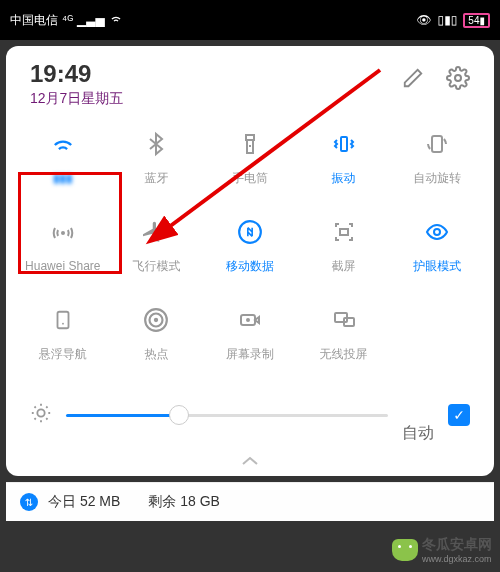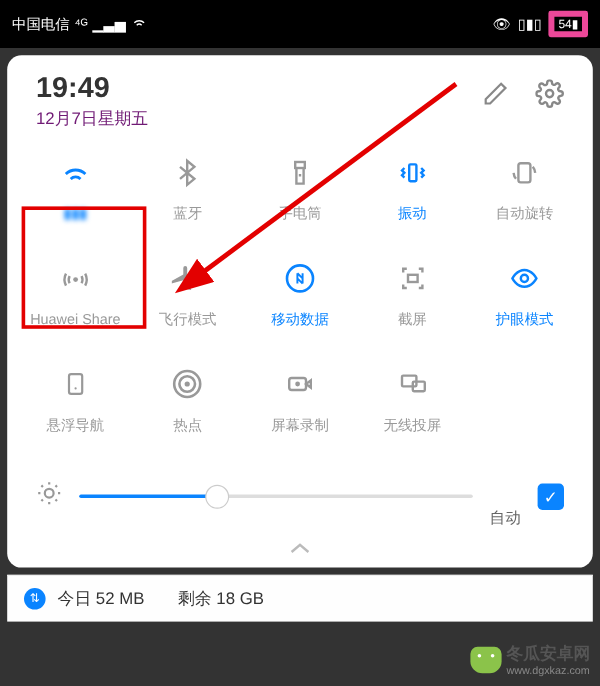--- a/index.html
+++ b/index.html
@@ -17,21 +17,21 @@
       color: #fff;
       display: flex;
       align-items: center;
       justify-content: space-between;
       padding: 0 10px;
       font-size: 12px;
     }
     .status-left { display: flex; align-items: center; gap: 4px; }
     .status-right { display: flex; align-items: center; gap: 6px; }
     .battery {
-      border: 5px solid #ec4899;
+      border: 2px solid #ec4899;
       border-radius: 2px;
       padding: 0 3px;
       font-size: 10px;
     }
     .panel {
       margin: 6px;
       background: #fff;
       border-radius: 12px;
       padding: 14px 10px 6px;
       position: relative;
@@ -120,21 +120,21 @@
       position: absolute;
       width: 20px;
       height: 20px;
       background: #fff;
       border: 1px solid #ccc;
       border-radius: 50%;
       top: 50%;
       left: 35%;
       transform: translate(-50%, -50%);
     }
-    .auto-label { font-size: 13px; color: #666; margin-top: 37px; }
+    .auto-label { font-size: 16px; color: #666; margin-top: 37px; }
     .auto-check {
       width: 22px;
       height: 22px;
       background: #0a84ff;
       border-radius: 4px;
       display: flex;
       align-items: center;
       justify-content: center;
       color: #fff;
       font-size: 14px;

